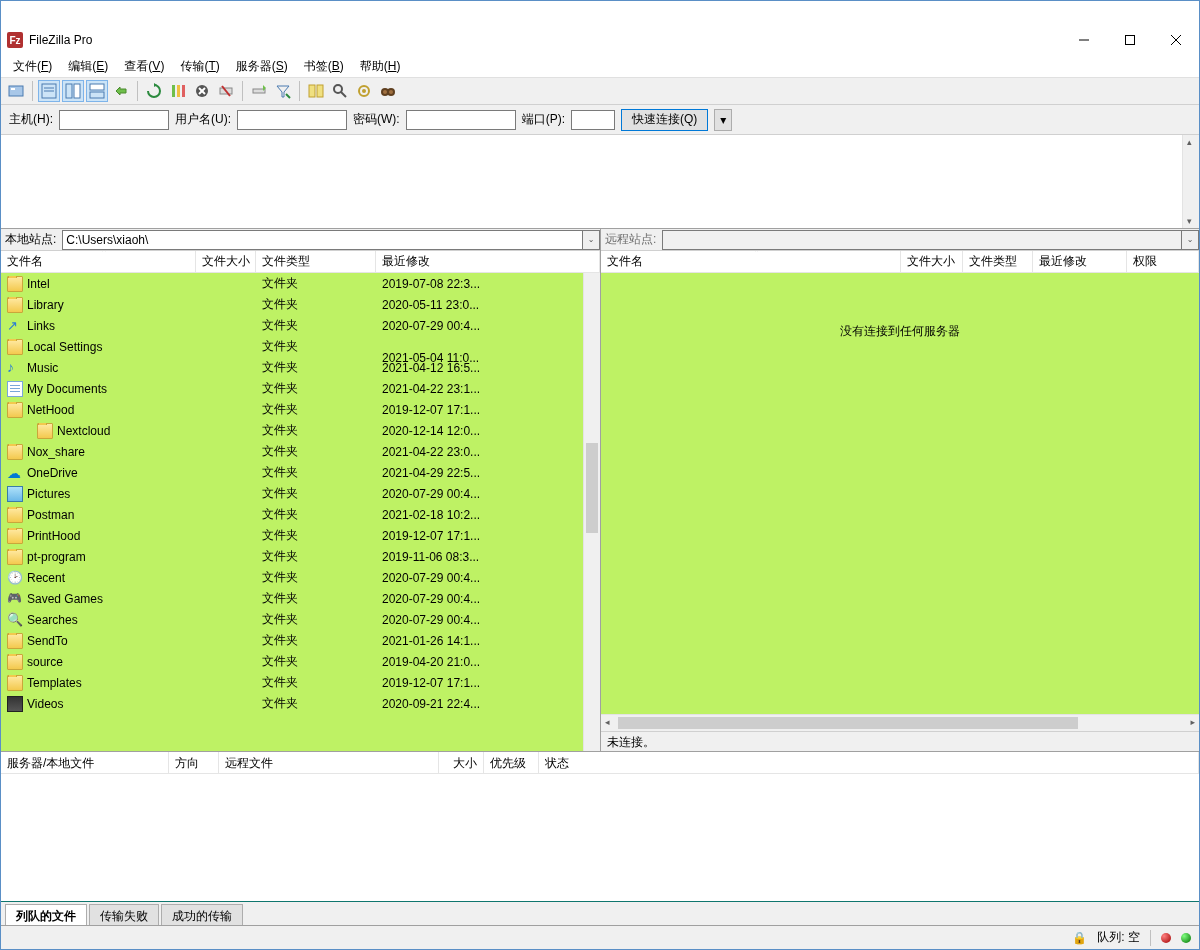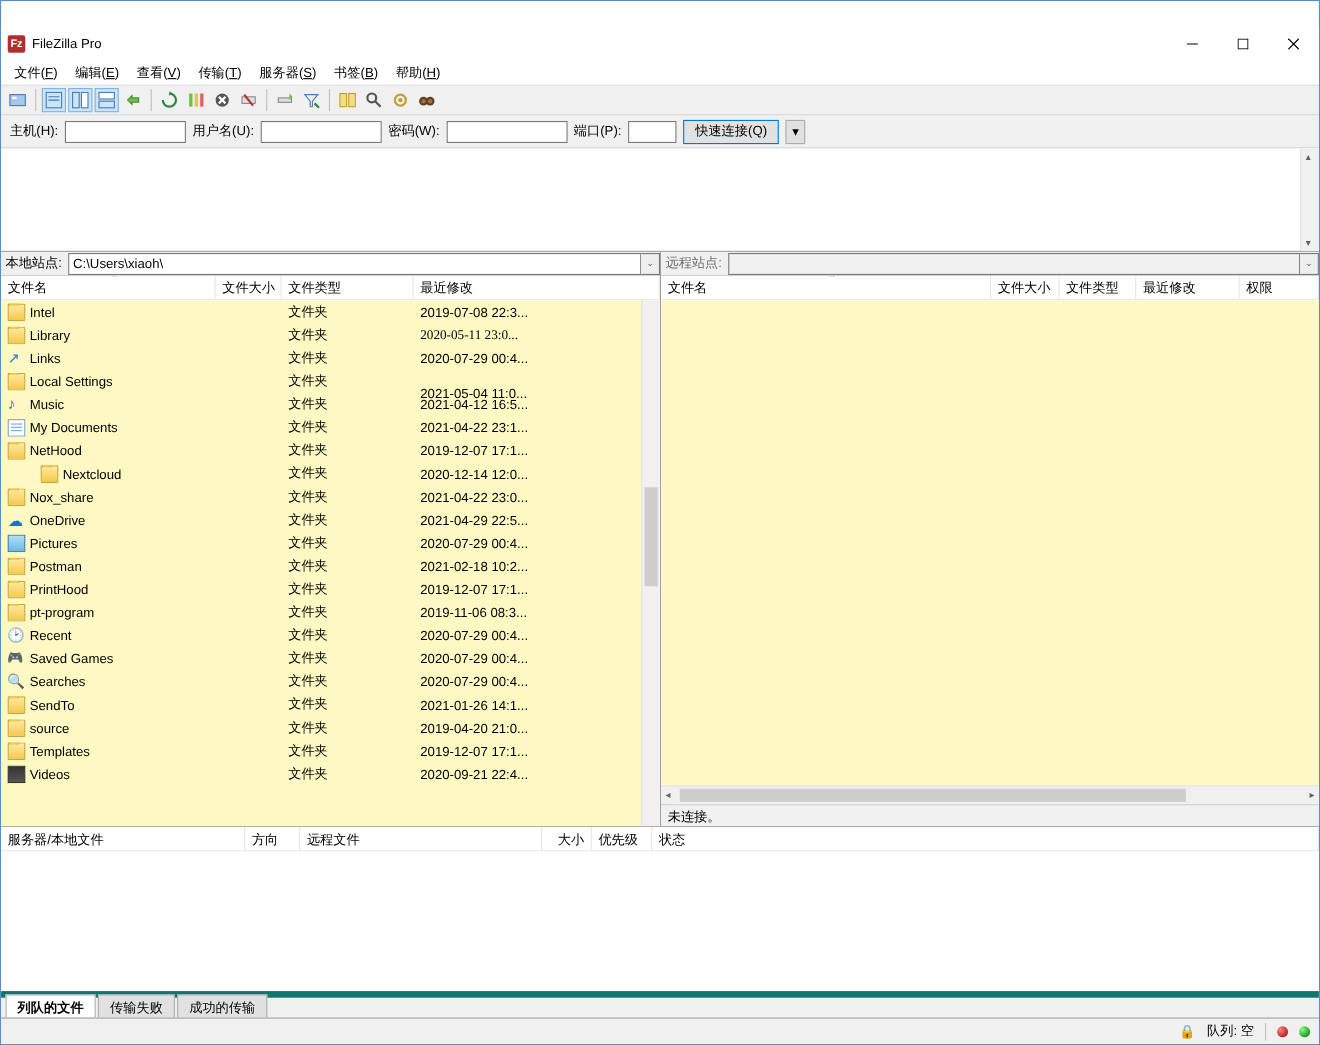--- a/index.html
+++ b/index.html
@@ -47,21 +47,21 @@
 .sitebar .lab { padding:0 4px; white-space:nowrap;}
 .sitebar input { flex:1; height:20px; border:1px solid #7a7a7a; background:#fff; padding:0 3px; margin:0 0 0 2px;}
 .sitebar .combo-arrow { width:17px; height:20px; border:1px solid #7a7a7a; border-left:0; background:#efefef; display:flex; align-items:center; justify-content:center; font-size:8px; color:#555;}
 .sitebar.disabled .lab { color:#6d6d6d; }
 .sitebar.disabled input { background:#f0f0f0; }
 
 .listhdr { height:22px; background:#fff; border-bottom:1px solid #e5e5e5; display:flex; align-items:stretch; }
 .listhdr .col { border-right:1px solid #e5e5e5; padding:3px 6px; display:flex; align-items:center; position:relative; white-space:nowrap; overflow:hidden;}
 .listhdr .col .sort { font-size:8px; color:#555; margin-left:6px; position:absolute; top:-3px; left:50%; transform:translateX(-50%);}
 
-.filelist { flex:1; overflow:hidden; position:relative; background:#fef9c3; }
+.filelist { flex:1; overflow:hidden; position:relative; background:#bef264; }
 .filelist .rows { position:absolute; inset:0; overflow:hidden; }
 .filelist .row { height:21px; display:flex; align-items:center; }
 .filelist .row .c { padding:0 6px; white-space:nowrap; overflow:hidden; display:flex; align-items:center; gap:4px;}
 .filelist .scroll-v { position:absolute; right:0; top:0; bottom:0; width:17px; background:#f0f0f0; border-left:1px solid #e3e3e3;}
 .filelist .thumb { position:absolute; left:2px; right:2px; background:#cdcdcd; border-radius:0;}
 .filelist .scroll-h { position:absolute; left:0; right:0; bottom:0; height:17px; background:#f0f0f0; border-top:1px solid #e3e3e3;}
 .filelist .scroll-h::before { content:"◂"; position:absolute; left:4px; top:2px; color:#606060; font-size:9px;}
 .filelist .scroll-h::after { content:"▸"; position:absolute; right:4px; top:2px; color:#606060; font-size:9px;}
 .filelist .scroll-h .hthumb{ position:absolute; top:2px; bottom:2px; background:#cdcdcd;}
 
@@ -69,21 +69,21 @@
 
 .remote-empty { text-align:center; padding-top:50px; color:#000; }
 
 
 .queuepanel { height:150px; border-top:1px solid #a0a0a0; display:flex; flex-direction:column;}
 .queuehdr { height:22px; background:#fff; border-bottom:1px solid #e5e5e5; display:flex; }
 .queuehdr .col { border-right:1px solid #e5e5e5; padding:3px 6px; white-space:nowrap; overflow:hidden;}
 .queuebody { flex:1; background:#fff; }
 
 
-.tabsbar { height:24px; background:#f0f0f0; border-top:6px solid #0f766e; display:flex; align-items:flex-end; padding-left:4px; gap:2px;}
+.tabsbar { height:24px; background:#f0f0f0; border-top:1px solid #0f766e; display:flex; align-items:flex-end; padding-left:4px; gap:2px;}
 .tabsbar .tab { height:21px; padding:3px 10px 0 10px; background:#e1e1e1; border:1px solid #adadad; border-bottom:none; }
 .tabsbar .tab.active { background:#fff; font-weight:bold;}
 
 
 .statusbar { height:24px; background:#f0f0f0; border-top:1px solid #a0a0a0; display:flex; align-items:center; justify-content:flex-end; padding:0 8px; gap:10px;}
 .statusbar .led { width:10px; height:10px; border-radius:50%; }
 .statusbar .led.red { background: radial-gradient(circle at 30% 30%, #ff8080, #a00000); }
 .statusbar .led.green { background: radial-gradient(circle at 30% 30%, #80ff80, #007000); }
 .statusbar .sep { width:1px; height:16px; background:#c0c0c0; }
 .statusbar .lock { color:#c0a030; }
@@ -291,21 +291,21 @@
             <div class="c" style="width: 120px;">文件夹</div>
             <div class="c" style="flex: 1 1 0%;">2019-07-08 22:3...</div>
           </div>
           <div class="row">
             <div class="c" style="width: 195px;">
               <span class="ico folder"></span>
               <span>Library</span>
             </div>
             <div class="c" style="width: 60px;"></div>
             <div class="c" style="width: 120px;">文件夹</div>
-            <div class="c" style="flex: 1 1 0%; font-family: Liberation Serif, serif;">2020-05-11 23:0...</div>
+            <div class="c" style="flex: 1 1 0%;">2020-05-11 23:0...</div>
           </div>
           <div class="row">
             <div class="c" style="width: 195px;">
               <span class="ico link">↗</span>
               <span>Links</span>
             </div>
             <div class="c" style="width: 60px;"></div>
             <div class="c" style="width: 120px;">文件夹</div>
             <div class="c" style="flex: 1 1 0%;">2020-07-29 00:4...</div>
           </div>
@@ -496,31 +496,32 @@
           <span>文件类型</span>
         </div>
       <div class="col" style="width:94px">
           <span>最近修改</span>
         </div>
       <div class="col" style="flex:1">
           <span>权限</span>
         </div>
     </div>
     <div class="filelist" style="padding-bottom:17px">
+      <div class="remote-empty">没有连接到任何服务器</div>
       <div class="scroll-h">
           <div class="hthumb" style="left:17px;width:460px"></div>
         </div>
     </div>
     <div class="statusline">未连接。</div>
   </div>
 </div>
 
 <div class="queuepanel">
   <div class="queuehdr">
-    <div class="col" style="width:222px"><span>服务器/本地文件</span></div>
+    <div class="col" style="width:168px"><span>服务器/本地文件</span></div>
     <div class="col" style="width:50px"><span>方向</span></div>
     <div class="col" style="width:220px"><span>远程文件</span></div>
     <div class="col" style="width:45px;text-align:right"><span>大小</span></div>
     <div class="col" style="width:55px"><span>优先级</span></div>
     <div class="col" style="flex:1"><span>状态</span></div>
   </div>
   <div class="queuebody"></div>
 </div>
 
 <div class="tabsbar">

